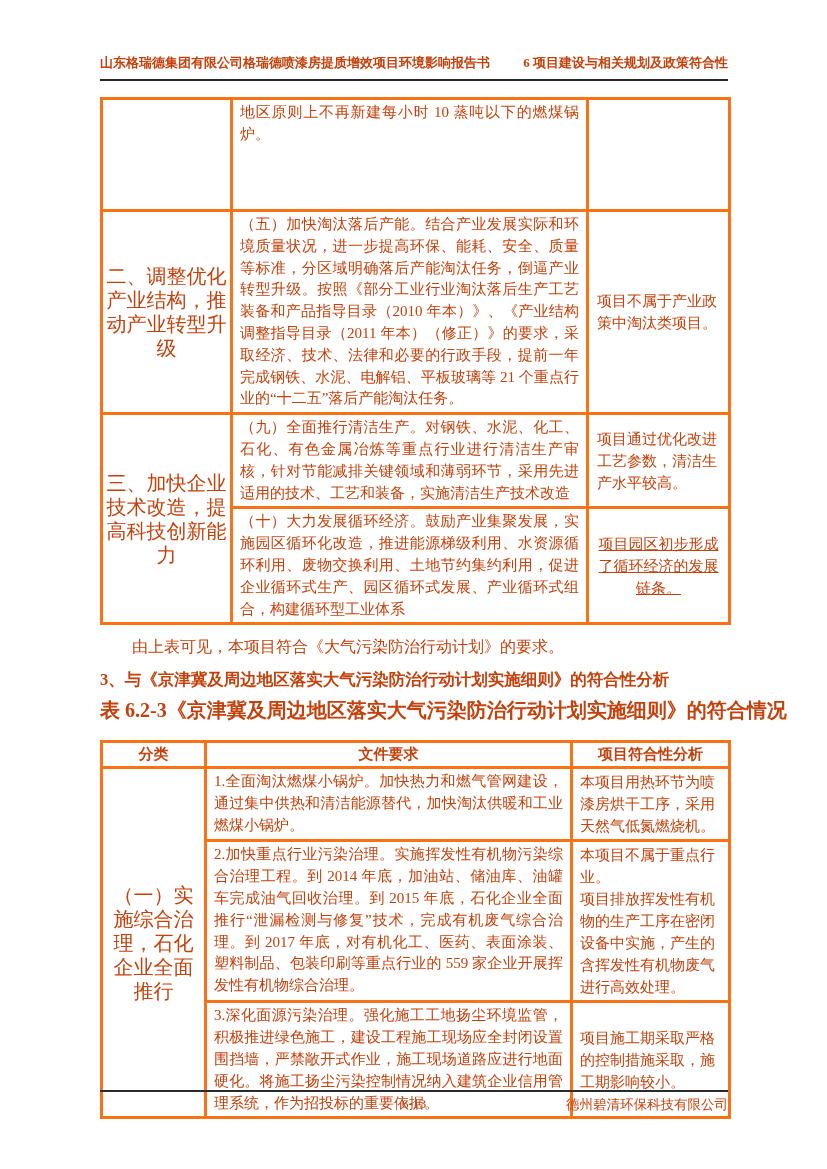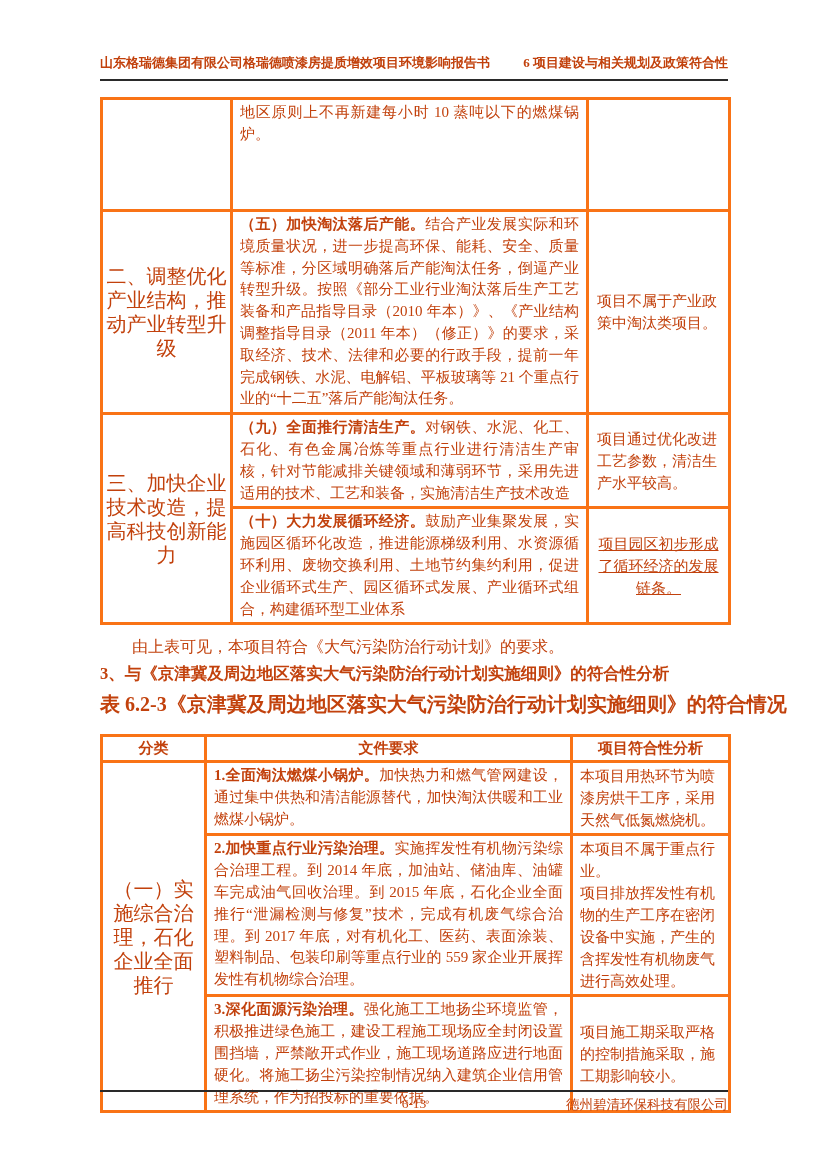--- a/index.html
+++ b/index.html
@@ -52,39 +52,40 @@
     padding: 2px 7px;
     vertical-align: top;
   }
   td.ana {
     font-size: 15px;
     line-height: 22px;
     padding: 2px 8px;
   }
   td.ana.center-text { text-align: center; text-decoration: underline; }
   td.top { vertical-align: top; }
-  .lead { font-weight: bold; }
+  .lead { font-weight: normal; }
   th.hdr {
     font-size: 15px;
     font-weight: bold;
     text-align: center;
     padding: 2px 2px;
   }
   .t2 td.ana { padding: 2px 7px; }
   .t2 td.ana p + p { margin-top: 0; }
 
   
   .para {
     margin-top: 9px;
     font-size: 16px;
     line-height: 26px;
     text-indent: 2em;
     font-family: Liberation Serif, serif;
   }
   .sec-heading {
+    margin-top: 6px;
     font-size: 16.5px;
     font-weight: bold;
     line-height: 27px;
   }
   .tbl-title {
     margin-top: 5px;
     margin-bottom: 12px;
     font-size: 20px;
     font-weight: bold;
     text-align: right;

